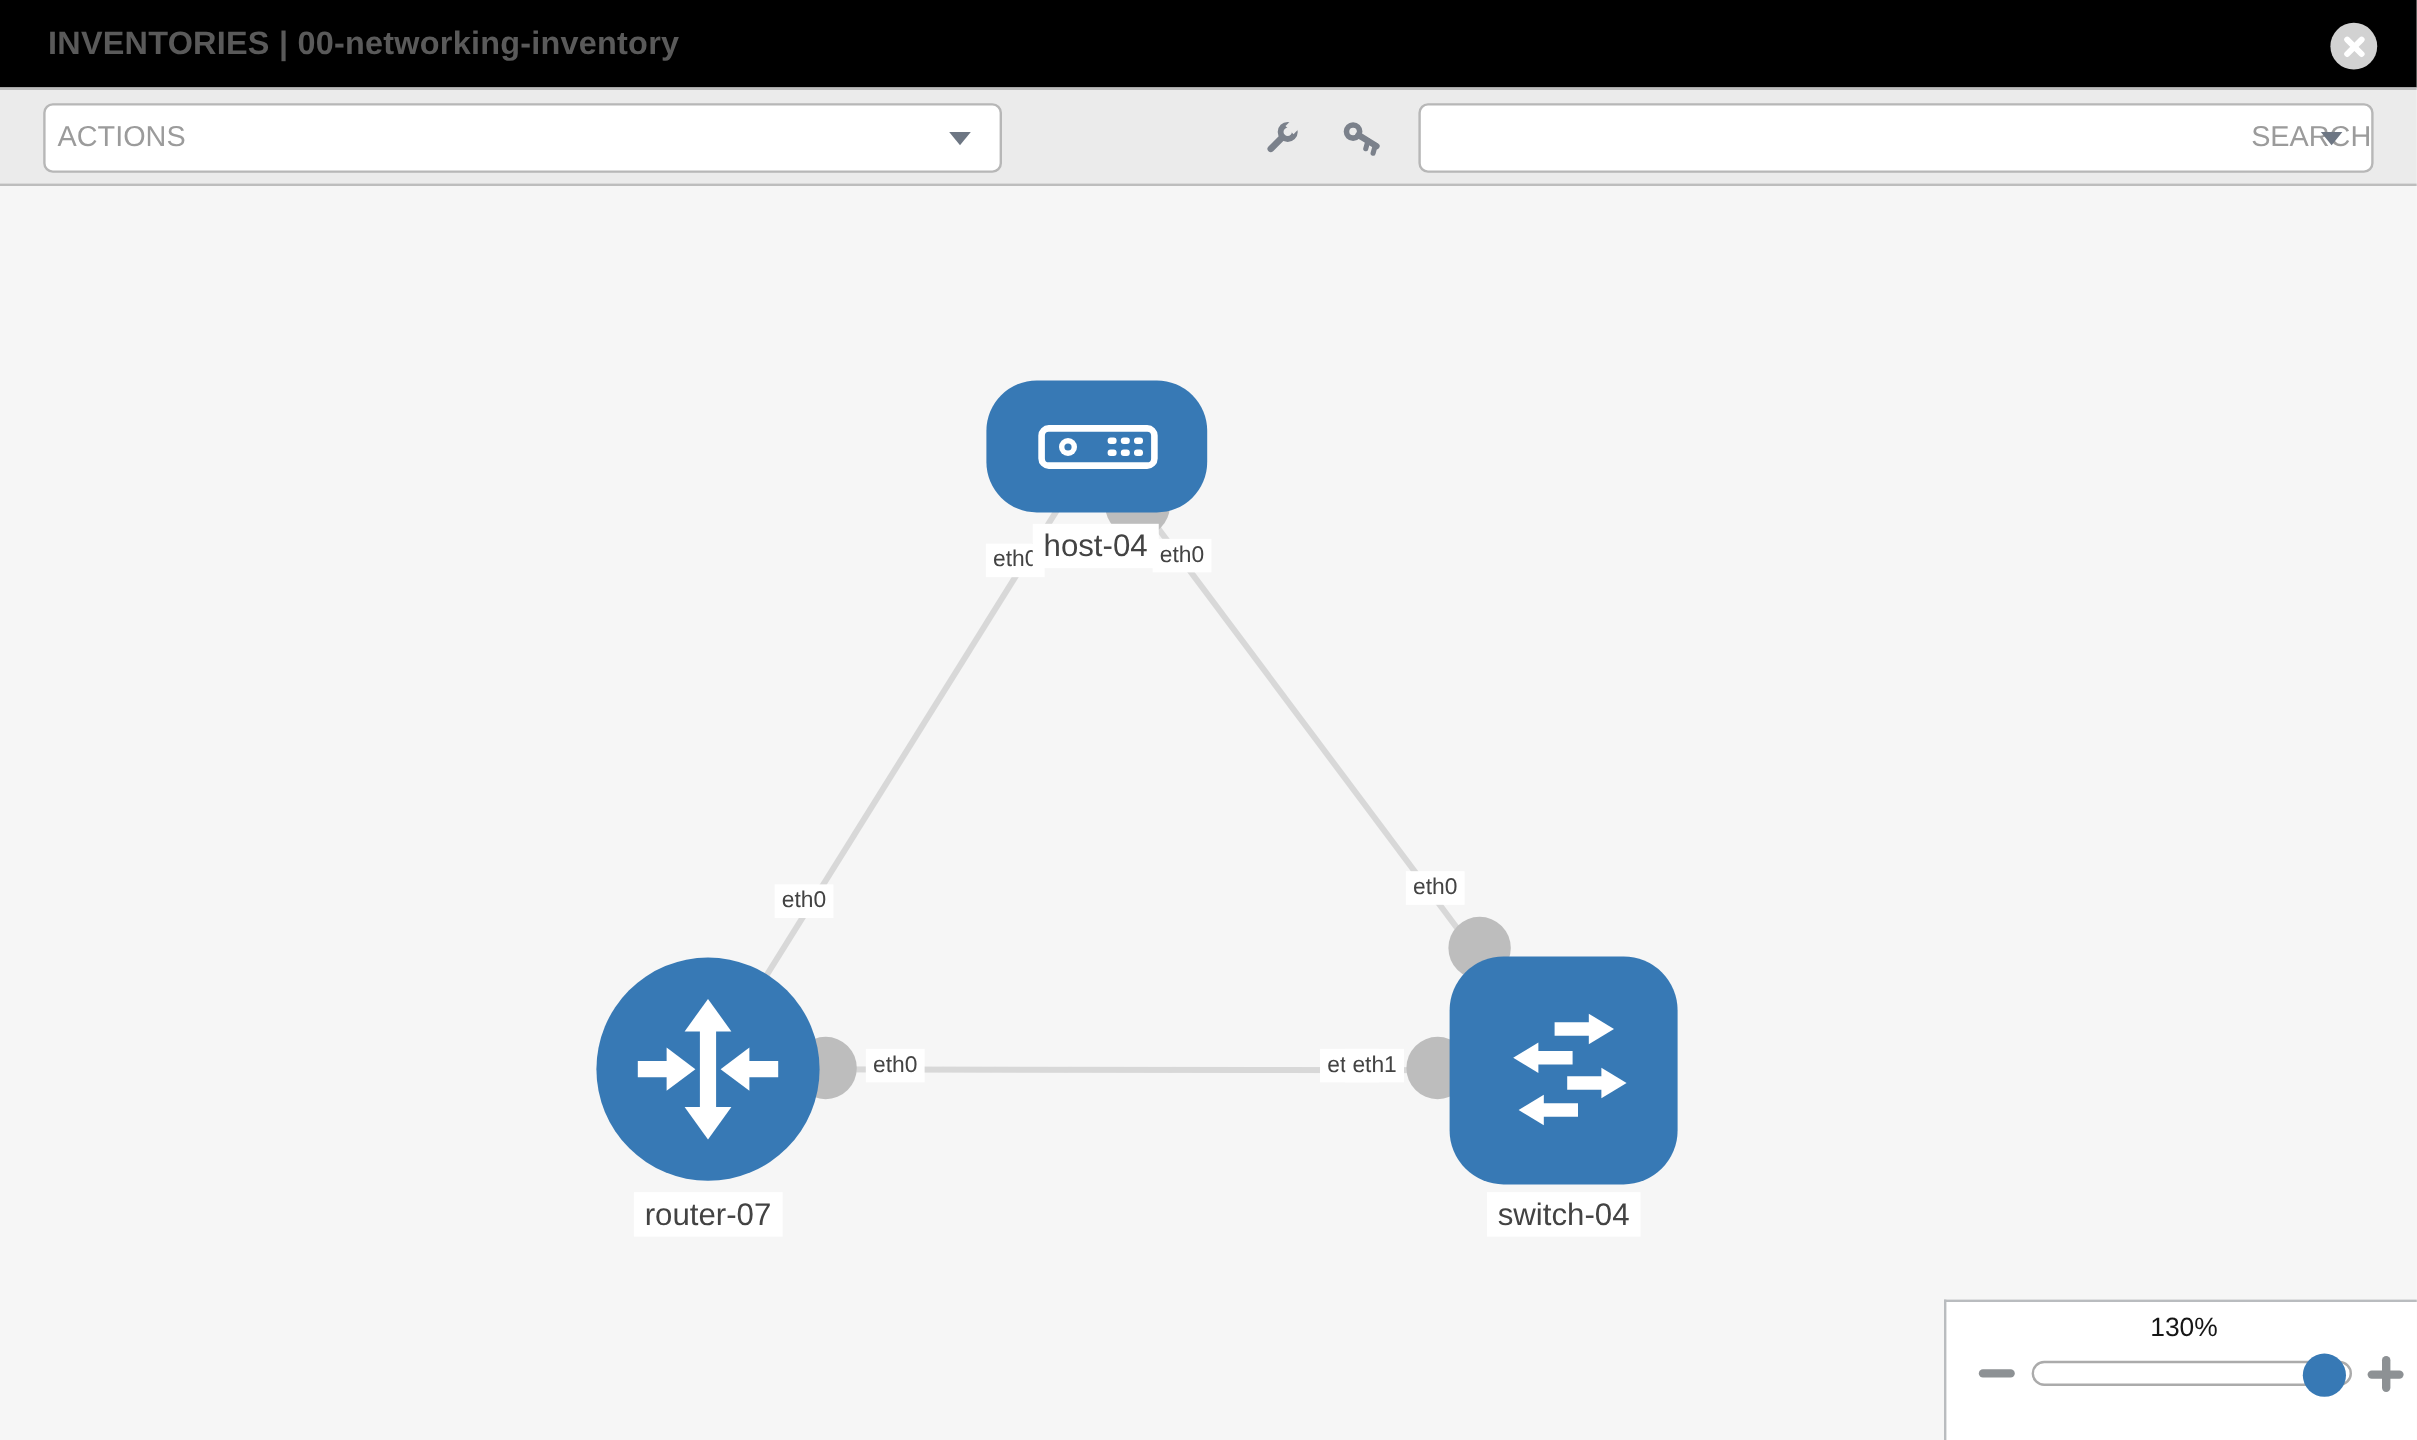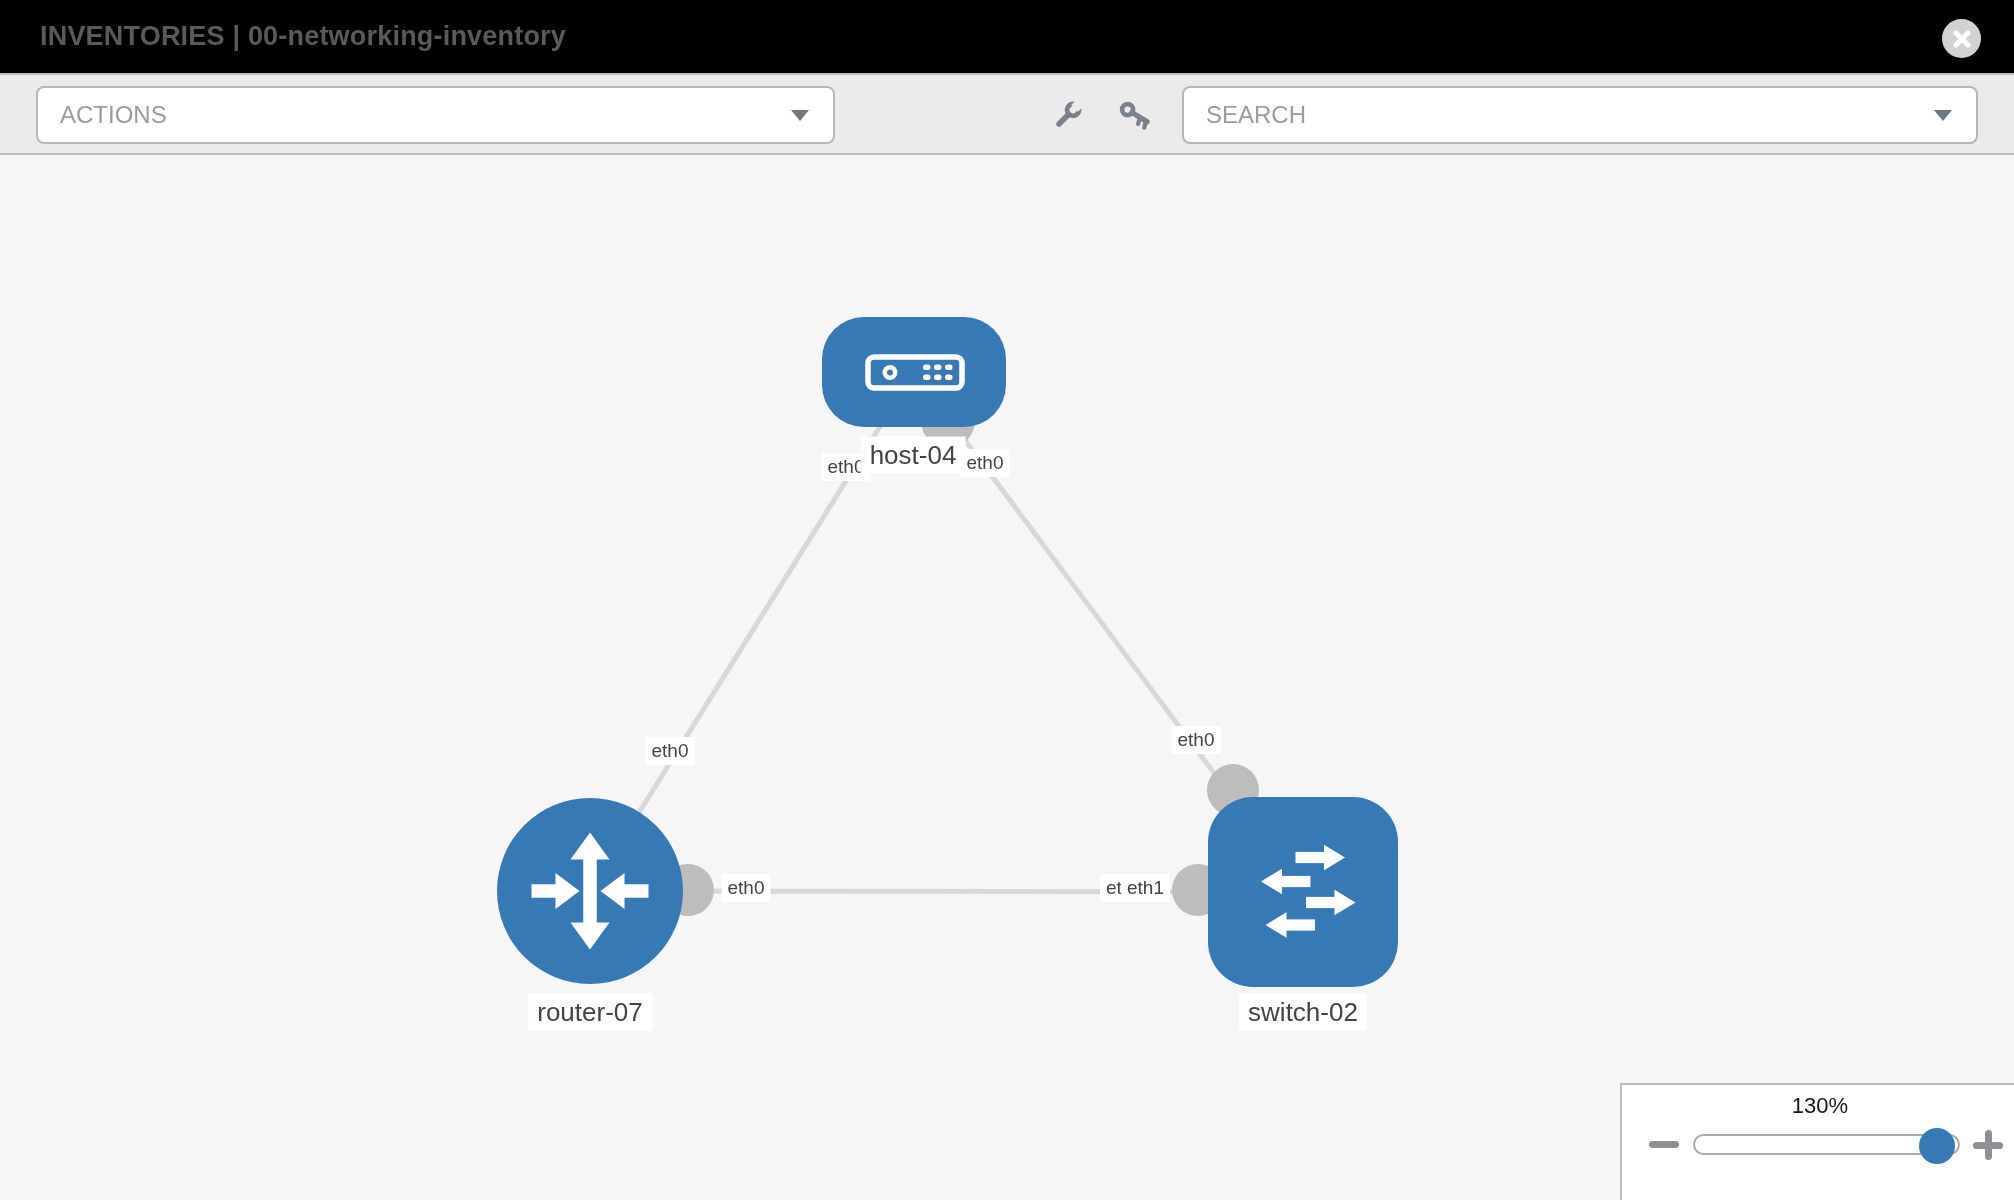--- a/index.html
+++ b/index.html
@@ -8,24 +8,24 @@
   .app { position:relative; width:2014px; height:1200px; overflow:hidden; background:#f6f6f6; }
 
   
   .header { position:absolute; left:0; top:0; width:2014px; height:73px; background:#000000; display:flex; align-items:center; }
   .header-title { padding-left:40px; font-size:27px; font-weight:700; color:#5a5a5a; letter-spacing:.2px; }
   .close-btn { position:absolute; left:1942px; top:19px; width:39px; height:39px; border-radius:50%; background:#d2d2d2; display:flex; align-items:center; justify-content:center; cursor:pointer; }
 
   
   .toolbar { position:absolute; left:0; top:73px; width:2014px; height:82px; background:#ebebeb; border-top:2px solid #bdbdbd; border-bottom:2px solid #bdbdbd; }
   .select-box { position:absolute; top:11px; height:58px; background:#fff; border:2px solid #b7b7b7; border-radius:8px; display:flex; align-items:center; cursor:pointer; }
-  .select-box .sel-text { font-size:24px; color:#9b9b9b; padding-left:22px; }
+  .select-box .sel-text { font-size:24px; color:#9b9b9b; padding-left:10px; }
   .caret { position:absolute; right:24px; top:50%; margin-top:-5px; width:0; height:0; border-left:9px solid transparent; border-right:9px solid transparent; border-top:11px solid #6d7683; }
   .actions-box { left:36px; width:799px; }
-  .search-box { left:1182px; width:796px; }
+  .search-box { left:1182px; width:796px;justify-content:flex-end; }
   .tool-icon { position:absolute; top:22px; width:40px; height:40px; display:flex; align-items:center; justify-content:center; cursor:pointer; }
   .wrench { left:1046px; }
   .key { left:1116px; }
 
   
   .canvas { position:absolute; left:0; top:155px; width:1754px; height:1045px; background:#f6f6f6; }
   .topo-svg { position:absolute; left:0; top:-155px; width:2014px; height:1200px; }
   .node { position:absolute; background:#3779b5; display:flex; align-items:center; justify-content:center; cursor:pointer; }
   .node-host   { left:822px;  top:317px; width:184px; height:110px; border-radius:42px; }
   .node-router { left:497px;  top:798px; width:186px; height:186px; border-radius:50%; }
@@ -145,21 +145,21 @@
     <span class="lbl if-lbl" style="left:846px;  top:312px;">eth0</span>
     <span class="lbl if-lbl" style="left:985px;  top:308px;">eth0</span>
     <span class="lbl if-lbl" style="left:670px;  top:596px;">eth0</span>
     <span class="lbl if-lbl" style="left:1196px; top:585px;">eth0</span>
     <span class="lbl if-lbl" style="left:746px;  top:733px;">eth0</span>
     <span class="lbl if-lbl raw" style="left:1100px; top:733px;">eth0</span>
     <span class="lbl if-lbl raw" style="left:1121px; top:733px;">eth1</span>
 
     <span class="lbl node-lbl" style="left:913px;  top:300px;">host-04</span>
     <span class="lbl node-lbl" style="left:590px;  top:857px;">router-07</span>
-    <span class="lbl node-lbl" style="left:1303px; top:857px;">switch-02</span>
+    <span class="lbl node-lbl" style="left:1303px; top:857px;">switch-04</span>
   </div>
 
   <div class="zoom-panel">
     <div class="zoom-value">130%</div>
     <div class="zoom-minus"></div>
     <div class="zoom-track">
       <div class="zoom-handle"></div>
     </div>
     <div class="zoom-plus">
       <span class="h"></span>

